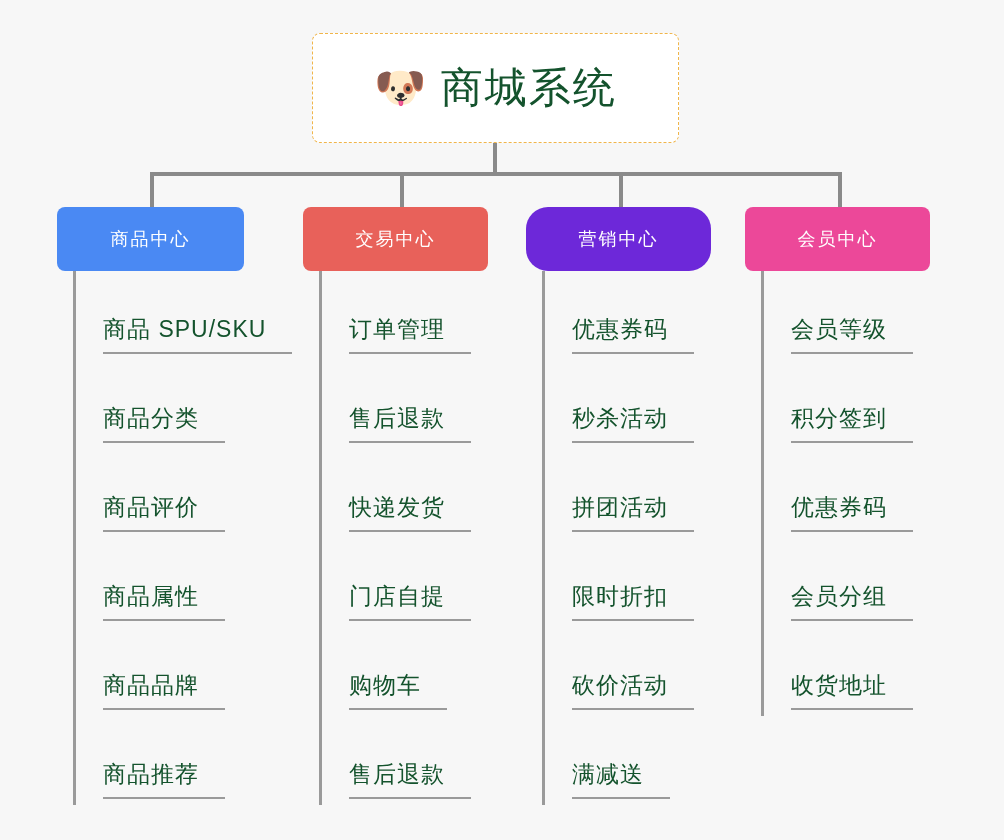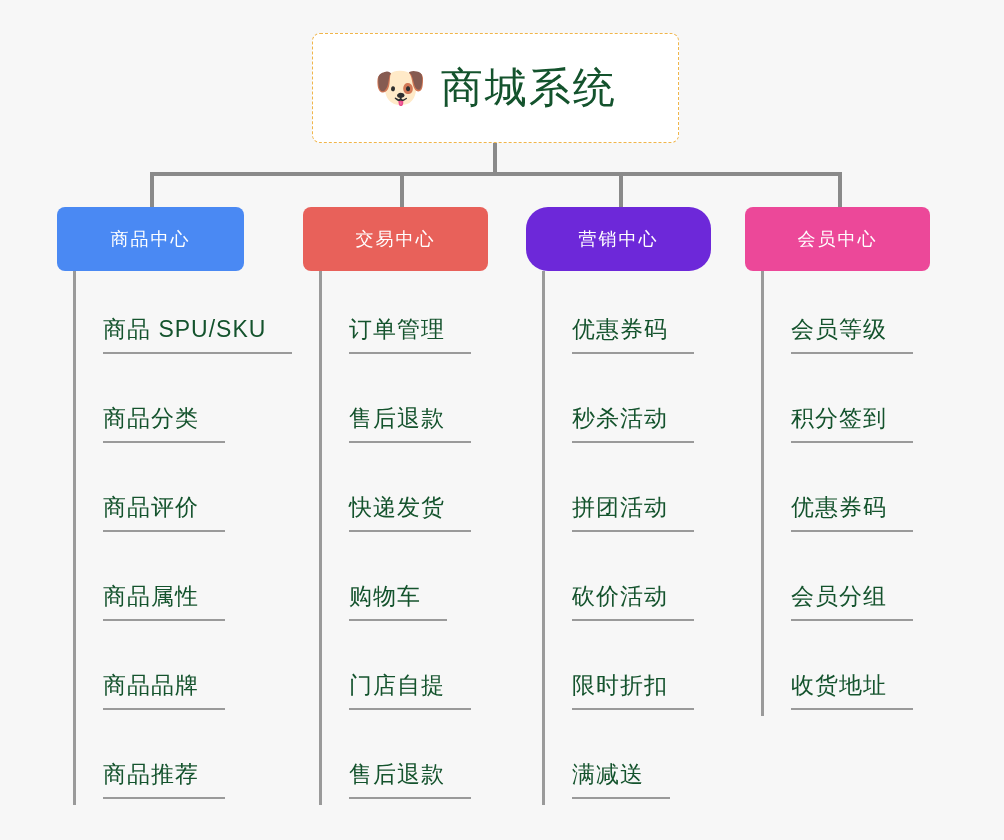--- a/index.html
+++ b/index.html
@@ -180,24 +180,24 @@
           <div class="leaf-item">
             <span class="leaf-label">订单管理</span>
           </div>
           <div class="leaf-item">
             <span class="leaf-label">售后退款</span>
           </div>
           <div class="leaf-item">
             <span class="leaf-label">快递发货</span>
           </div>
           <div class="leaf-item">
+            <span class="leaf-label">门店自提</span>
+          </div>
+          <div class="leaf-item">
             <span class="leaf-label">购物车</span>
-          </div>
-          <div class="leaf-item">
-            <span class="leaf-label">门店自提</span>
           </div>
           <div class="leaf-item">
             <span class="leaf-label">售后退款</span>
           </div>
         </div>
       </div>
       <div class="column" style="left: 526px; width: 185px;">
         <div class="cat-box" style="background: #6d28d9; border-radius: 22px;">
           <span>营销中心</span>
         </div>
@@ -206,24 +206,24 @@
           <div class="leaf-item">
             <span class="leaf-label">优惠券码</span>
           </div>
           <div class="leaf-item">
             <span class="leaf-label">秒杀活动</span>
           </div>
           <div class="leaf-item">
             <span class="leaf-label">拼团活动</span>
           </div>
           <div class="leaf-item">
+            <span class="leaf-label">限时折扣</span>
+          </div>
+          <div class="leaf-item">
             <span class="leaf-label">砍价活动</span>
-          </div>
-          <div class="leaf-item">
-            <span class="leaf-label">限时折扣</span>
           </div>
           <div class="leaf-item">
             <span class="leaf-label">满减送</span>
           </div>
         </div>
       </div>
       <div class="column" style="left: 745px; width: 185px;">
         <div class="cat-box" style="background: #ec4899;">
           <span>会员中心</span>
         </div>

